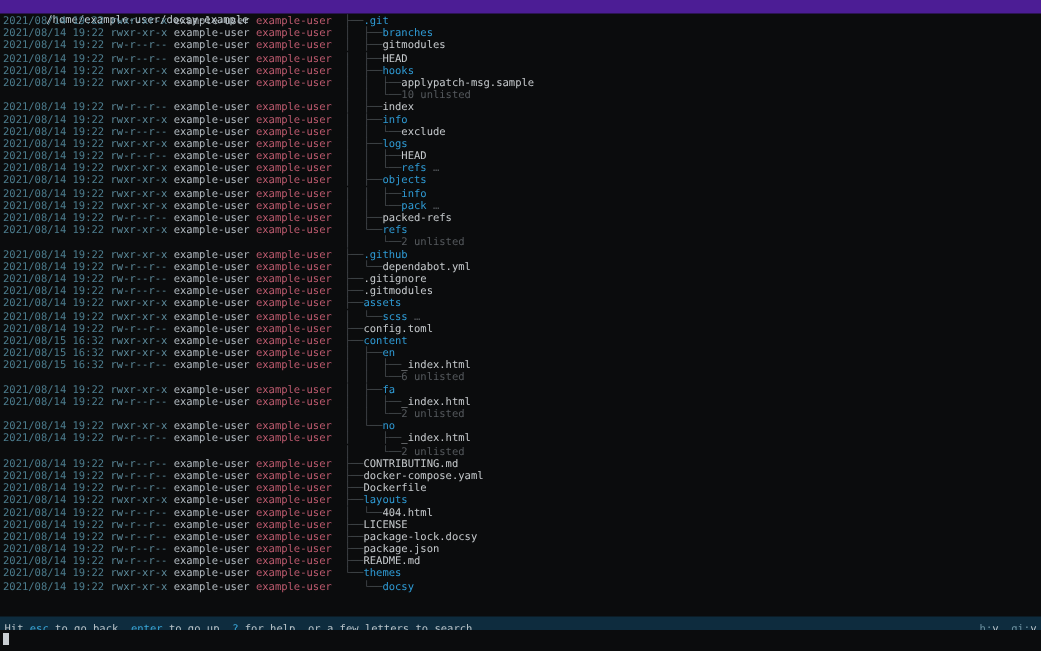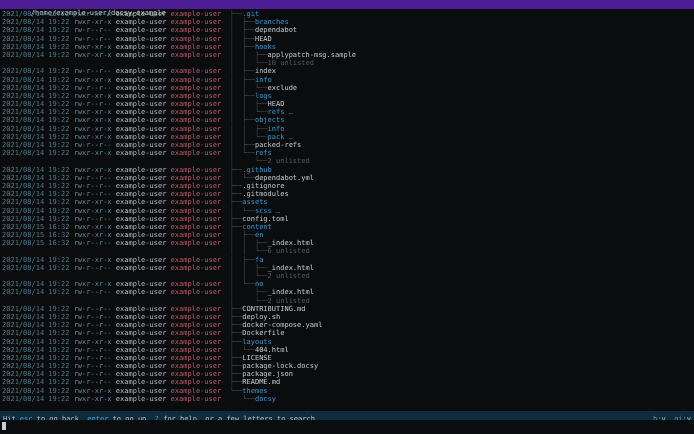--- a/index.html
+++ b/index.html
@@ -49,21 +49,21 @@
 
 <div class="screen">
 
   <div class="titlebar">
     <span>/home/example-user/docsy-example</span>
   </div>
 
   <div class="tree" id="tree">
       <div class="row"><span class="d">2021/08/14 19:22 </span><span class="p">rwxr-xr-x </span><span class="o">example-user </span><span class="g">example-user  </span><span class="b">├──</span><span class="dir">.git</span></div>
       <div class="row"><span class="d">2021/08/14 19:22 </span><span class="p">rwxr-xr-x </span><span class="o">example-user </span><span class="g">example-user  </span><span class="b">│  ├──</span><span class="dir">branches</span></div>
-      <div class="row"><span class="d">2021/08/14 19:22 </span><span class="p">rw-r--r-- </span><span class="o">example-user </span><span class="g">example-user  </span><span class="b">│  ├──</span><span class="file">dependabot</span></div>
+      <div class="row"><span class="d">2021/08/14 19:22 </span><span class="p">rw-r--r-- </span><span class="o">example-user </span><span class="g">example-user  </span><span class="b">│  ├──</span><span class="file">gitmodules</span></div>
       <div class="row"><span class="d">2021/08/14 19:22 </span><span class="p">rw-r--r-- </span><span class="o">example-user </span><span class="g">example-user  </span><span class="b">│  ├──</span><span class="file">HEAD</span></div>
       <div class="row"><span class="d">2021/08/14 19:22 </span><span class="p">rwxr-xr-x </span><span class="o">example-user </span><span class="g">example-user  </span><span class="b">│  ├──</span><span class="dir">hooks</span></div>
       <div class="row"><span class="d">2021/08/14 19:22 </span><span class="p">rwxr-xr-x </span><span class="o">example-user </span><span class="g">example-user  </span><span class="b">│  │  ├──</span><span class="file">applypatch-msg.sample</span></div>
       <div class="row"><span class="d">                 </span><span class="p">          </span><span class="o">             </span><span class="g">              </span><span class="b">│  │  └──</span><span class="unl">10 unlisted</span></div>
       <div class="row"><span class="d">2021/08/14 19:22 </span><span class="p">rw-r--r-- </span><span class="o">example-user </span><span class="g">example-user  </span><span class="b">│  ├──</span><span class="file">index</span></div>
       <div class="row"><span class="d">2021/08/14 19:22 </span><span class="p">rwxr-xr-x </span><span class="o">example-user </span><span class="g">example-user  </span><span class="b">│  ├──</span><span class="dir">info</span></div>
       <div class="row"><span class="d">2021/08/14 19:22 </span><span class="p">rw-r--r-- </span><span class="o">example-user </span><span class="g">example-user  </span><span class="b">│  │  └──</span><span class="file">exclude</span></div>
       <div class="row"><span class="d">2021/08/14 19:22 </span><span class="p">rwxr-xr-x </span><span class="o">example-user </span><span class="g">example-user  </span><span class="b">│  ├──</span><span class="dir">logs</span></div>
       <div class="row"><span class="d">2021/08/14 19:22 </span><span class="p">rw-r--r-- </span><span class="o">example-user </span><span class="g">example-user  </span><span class="b">│  │  ├──</span><span class="file">HEAD</span></div>
       <div class="row"><span class="d">2021/08/14 19:22 </span><span class="p">rwxr-xr-x </span><span class="o">example-user </span><span class="g">example-user  </span><span class="b">│  │  └──</span><span class="dir">refs</span><span class="sfx"> …</span></div>
@@ -84,21 +84,20 @@
       <div class="row"><span class="d">2021/08/15 16:32 </span><span class="p">rwxr-xr-x </span><span class="o">example-user </span><span class="g">example-user  </span><span class="b">│  ├──</span><span class="dir">en</span></div>
       <div class="row"><span class="d">2021/08/15 16:32 </span><span class="p">rw-r--r-- </span><span class="o">example-user </span><span class="g">example-user  </span><span class="b">│  │  ├──</span><span class="file">_index.html</span></div>
       <div class="row"><span class="d">                 </span><span class="p">          </span><span class="o">             </span><span class="g">              </span><span class="b">│  │  └──</span><span class="unl">6 unlisted</span></div>
       <div class="row"><span class="d">2021/08/14 19:22 </span><span class="p">rwxr-xr-x </span><span class="o">example-user </span><span class="g">example-user  </span><span class="b">│  ├──</span><span class="dir">fa</span></div>
       <div class="row"><span class="d">2021/08/14 19:22 </span><span class="p">rw-r--r-- </span><span class="o">example-user </span><span class="g">example-user  </span><span class="b">│  │  ├──</span><span class="file">_index.html</span></div>
       <div class="row"><span class="d">                 </span><span class="p">          </span><span class="o">             </span><span class="g">              </span><span class="b">│  │  └──</span><span class="unl">2 unlisted</span></div>
       <div class="row"><span class="d">2021/08/14 19:22 </span><span class="p">rwxr-xr-x </span><span class="o">example-user </span><span class="g">example-user  </span><span class="b">│  └──</span><span class="dir">no</span></div>
       <div class="row"><span class="d">2021/08/14 19:22 </span><span class="p">rw-r--r-- </span><span class="o">example-user </span><span class="g">example-user  </span><span class="b">│     ├──</span><span class="file">_index.html</span></div>
       <div class="row"><span class="d">                 </span><span class="p">          </span><span class="o">             </span><span class="g">              </span><span class="b">│     └──</span><span class="unl">2 unlisted</span></div>
       <div class="row"><span class="d">2021/08/14 19:22 </span><span class="p">rw-r--r-- </span><span class="o">example-user </span><span class="g">example-user  </span><span class="b">├──</span><span class="file">CONTRIBUTING.md</span></div>
-      <div class="row"><span class="d">2021/08/14 19:22 </span><span class="p">rw-r--r-- </span><span class="o">example-user </span><span class="g">example-user  </span><span class="b">├──</span><span class="file">deploy.sh</span></div>
       <div class="row"><span class="d">2021/08/14 19:22 </span><span class="p">rw-r--r-- </span><span class="o">example-user </span><span class="g">example-user  </span><span class="b">├──</span><span class="file">docker-compose.yaml</span></div>
       <div class="row"><span class="d">2021/08/14 19:22 </span><span class="p">rw-r--r-- </span><span class="o">example-user </span><span class="g">example-user  </span><span class="b">├──</span><span class="file">Dockerfile</span></div>
       <div class="row"><span class="d">2021/08/14 19:22 </span><span class="p">rwxr-xr-x </span><span class="o">example-user </span><span class="g">example-user  </span><span class="b">├──</span><span class="dir">layouts</span></div>
       <div class="row"><span class="d">2021/08/14 19:22 </span><span class="p">rw-r--r-- </span><span class="o">example-user </span><span class="g">example-user  </span><span class="b">│  └──</span><span class="file">404.html</span></div>
       <div class="row"><span class="d">2021/08/14 19:22 </span><span class="p">rw-r--r-- </span><span class="o">example-user </span><span class="g">example-user  </span><span class="b">├──</span><span class="file">LICENSE</span></div>
       <div class="row"><span class="d">2021/08/14 19:22 </span><span class="p">rw-r--r-- </span><span class="o">example-user </span><span class="g">example-user  </span><span class="b">├──</span><span class="file">package-lock.docsy</span></div>
       <div class="row"><span class="d">2021/08/14 19:22 </span><span class="p">rw-r--r-- </span><span class="o">example-user </span><span class="g">example-user  </span><span class="b">├──</span><span class="file">package.json</span></div>
       <div class="row"><span class="d">2021/08/14 19:22 </span><span class="p">rw-r--r-- </span><span class="o">example-user </span><span class="g">example-user  </span><span class="b">├──</span><span class="file">README.md</span></div>
       <div class="row"><span class="d">2021/08/14 19:22 </span><span class="p">rwxr-xr-x </span><span class="o">example-user </span><span class="g">example-user  </span><span class="b">└──</span><span class="dir">themes</span></div>
       <div class="row"><span class="d">2021/08/14 19:22 </span><span class="p">rwxr-xr-x </span><span class="o">example-user </span><span class="g">example-user  </span><span class="b">   └──</span><span class="dir">docsy</span></div>

